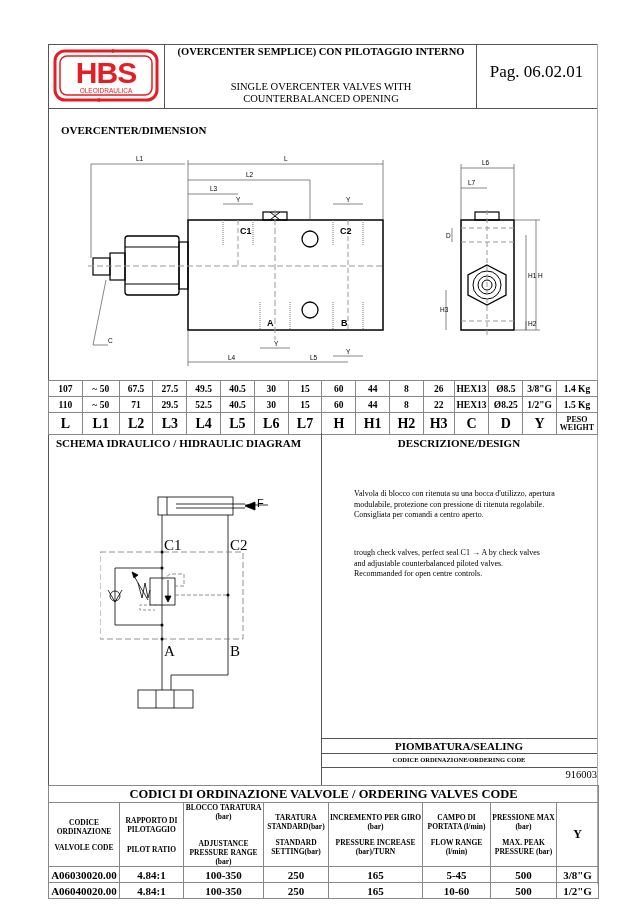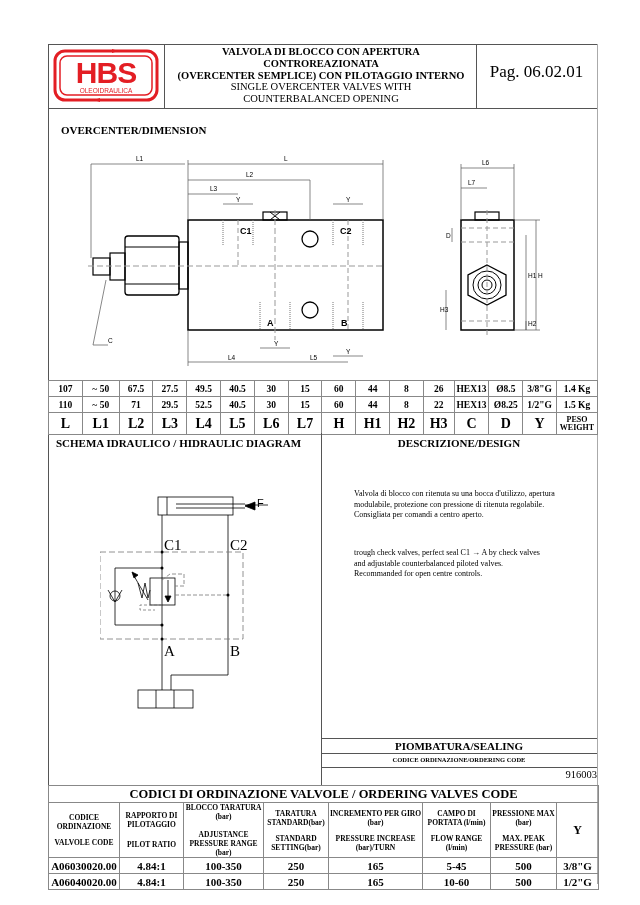--- a/index.html
+++ b/index.html
@@ -51,21 +51,20 @@
     <rect x="3" y="4" width="102" height="49" rx="10" fill="none" stroke="#e31e24" stroke-width="3"></rect>
     <rect x="8" y="9" width="92" height="39" rx="7" fill="none" stroke="#e31e24" stroke-width="1.5"></rect>
     <polygon points="60,2 66,4 60,6" fill="#e31e24"></polygon>
     <polygon points="48,51 42,53 48,55" fill="#e31e24"></polygon>
     <text x="54" y="36" text-anchor="middle" font-size="30" font-weight="bold" fill="#e31e24" style="font-family:'Liberation Sans',sans-serif;letter-spacing:-1px;">HBS</text>
     <text x="54" y="46" text-anchor="middle" font-size="6.5" fill="#e31e24">OLEOIDRAULICA</text>
   </svg>
 </div>
 
 <div class="hdr-title b">
-  <div>VALVOLA DI BLOCCO CON APERTURA CONTROREAZIONATA</div>
   <div>(OVERCENTER SEMPLICE) CON PILOTAGGIO INTERNO</div>
 </div>
 <div class="hdr-title2">
   <div>SINGLE OVERCENTER VALVES WITH</div>
   <div>COUNTERBALANCED OPENING</div>
 </div>
 <div class="page-no">Pag. 06.02.01</div>
 
 <div class="sec-title" style="left:61px;top:124px;">OVERCENTER/DIMENSION</div>
 
@@ -349,21 +348,21 @@
     <td class="h" style="height:54px;">
           <span class="sub">CODICE ORDINAZIONE</span>
           <span class="sub" style="margin-top:7px">VALVOLE CODE</span>
         </td>
     <td class="h">
           <span class="sub">RAPPORTO DI PILOTAGGIO</span>
           <span class="sub" style="margin-top:11px">PILOT RATIO</span>
         </td>
     <td class="h">
           <span class="sub">BLOCCO TARATURA (bar)</span>
-          <span class="sub" style="margin-top:9px">ADJUSTANCE PRESSURE RANGE (bar)</span>
+          <span class="sub" style="margin-top:18px">ADJUSTANCE PRESSURE RANGE (bar)</span>
         </td>
     <td class="h">
           <span class="sub">TARATURA STANDARD(bar)</span>
           <span class="sub" style="margin-top:7px">STANDARD SETTING(bar)</span>
         </td>
     <td class="h">
           <span class="sub">INCREMENTO PER GIRO (bar)</span>
           <span class="sub" style="margin-top:7px">PRESSURE INCREASE (bar)/TURN</span>
         </td>
     <td class="h">

